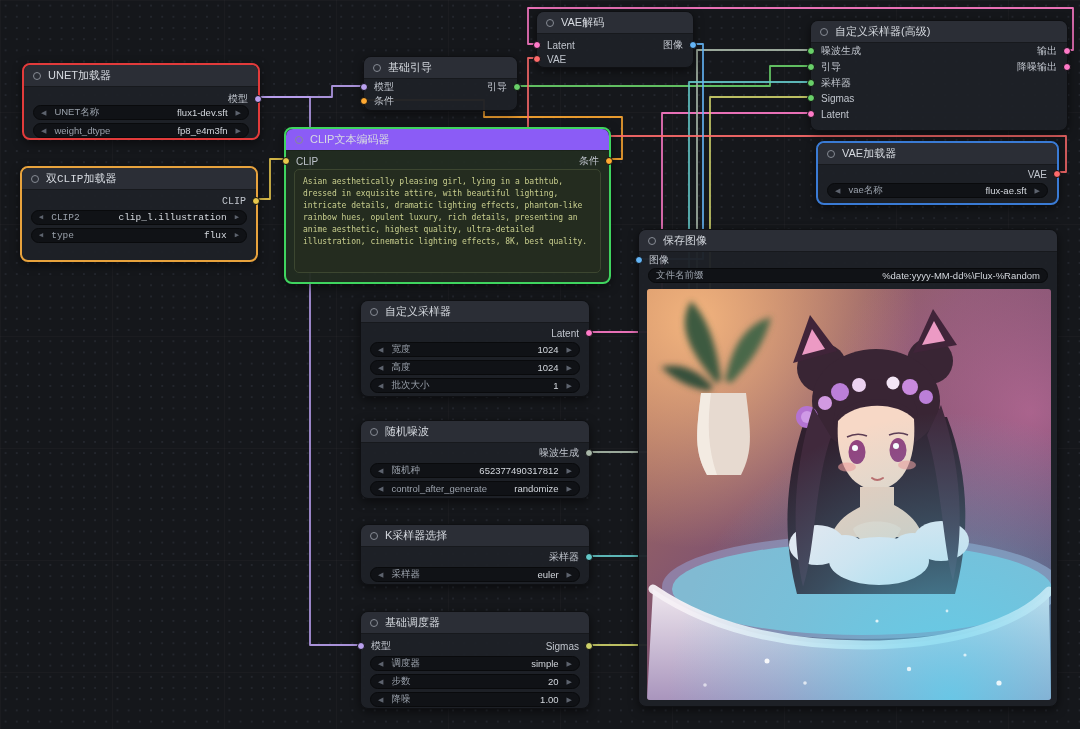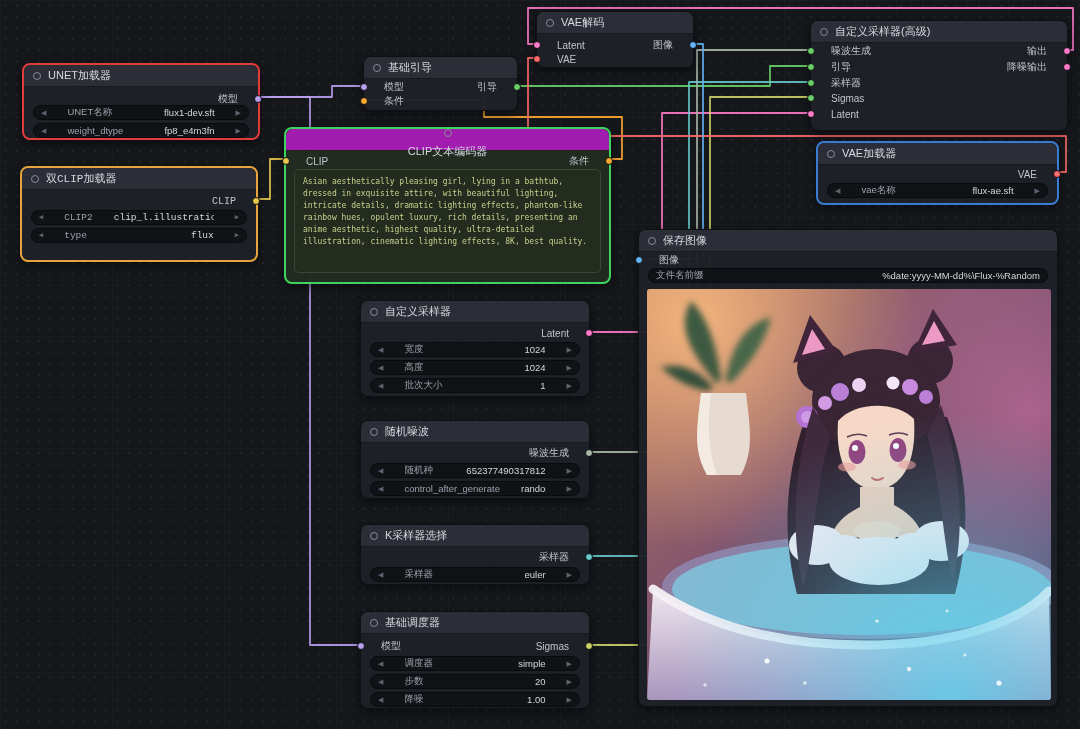--- a/index.html
+++ b/index.html
@@ -11,37 +11,37 @@
       linear-gradient(90deg,rgba(255,255,255,.025) 1px,transparent 1px),
       radial-gradient(circle,#23262d 1px,transparent 1.3px);
     background-size:112px 112px,112px 112px,11.2px 11.2px;}
   #links{position:absolute;left:0;top:0;z-index:1;pointer-events:none;}
   .node{position:absolute;z-index:2;background:rgba(30,33,39,.97);border:1px solid #0f1013;
     border-radius:8px;box-shadow:0 3px 10px rgba(0,0,0,.5);font-size:10px;color:#c6cbd2;}
   .node-header{height:22px;display:flex;align-items:center;gap:7px;padding:0 9px;background:#2b2e36;
     border-radius:7px 7px 0 0;border-bottom:1px solid #17191d;}
   .collapse-dot{width:8px;height:8px;border-radius:50%;border:1.5px solid #868b94;flex:none;}
   .node-title{font-size:11px;color:#d6dae0;white-space:nowrap;}
-  .slot{position:absolute;display:flex;align-items:center;gap:16px;height:12px;font-size:10px;color:#c0c5cd;}
+  .slot{position:absolute;display:flex;align-items:center;gap:6px;height:12px;font-size:10px;color:#c0c5cd;}
   .slot.in{left:4px;}
   .slot.out{right:4px;flex-direction:row-reverse;}
   .port{width:8px;height:8px;border-radius:50%;border:1px solid #0e0f12;flex:none;background:#888;}
   .slot.in .port{margin-left:-8px;}
   .slot.out .port{margin-right:-8px;}
   .widgets{position:absolute;left:9px;right:9px;display:flex;flex-direction:column;gap:3px;}
   .widget{height:15px;display:flex;align-items:center;background:#101216;border:1px solid #090a0c;
-    border-radius:8px;padding:0 7px;gap:21px;font-size:9.5px;}
+    border-radius:8px;padding:0 7px;gap:8px;font-size:9.5px;}
   .widget .arr{color:#5d636e;font-size:7px;flex:none;line-height:1;}
   .widget .wl{color:#9aa1ab;flex:none;white-space:nowrap;}
   .widget .wv{flex:1;text-align:right;color:#d3d7dd;overflow:hidden;white-space:nowrap;}
   .node.red{border:2px solid #e23b3b;}
   .node.orange{border:2px solid #e8a33d;font-family:Liberation Mono, monospace;}
   .node.blue{border:2px solid #3a7bd5;}
   .node.green{border:2px solid #3fd45f;background:rgba(34,44,33,.97);}
-  .node.green .node-header{background:#a21caf;border-bottom-color:#1b231a;flex-direction:column;}
+  .node.green .node-header{background:#8b5cf6;border-bottom-color:#1b231a;}
   .prompt-box{position:absolute;left:8px;right:8px;top:40px;bottom:9px;background:#242c1f;
     border:1px solid #3c4630;border-radius:5px;padding:6px 8px;color:#c9cf8e;
     font-family:"DejaVu Sans Mono",monospace;font-size:8px;line-height:1.5;overflow:hidden;}
   .preview{position:absolute;left:8px;top:59px;width:404px;height:411px;border-radius:3px;display:block;}
 </style>
 </head>
 <body>
 
 <div id="canvas">
   <svg id="links" width="1080" height="729">

